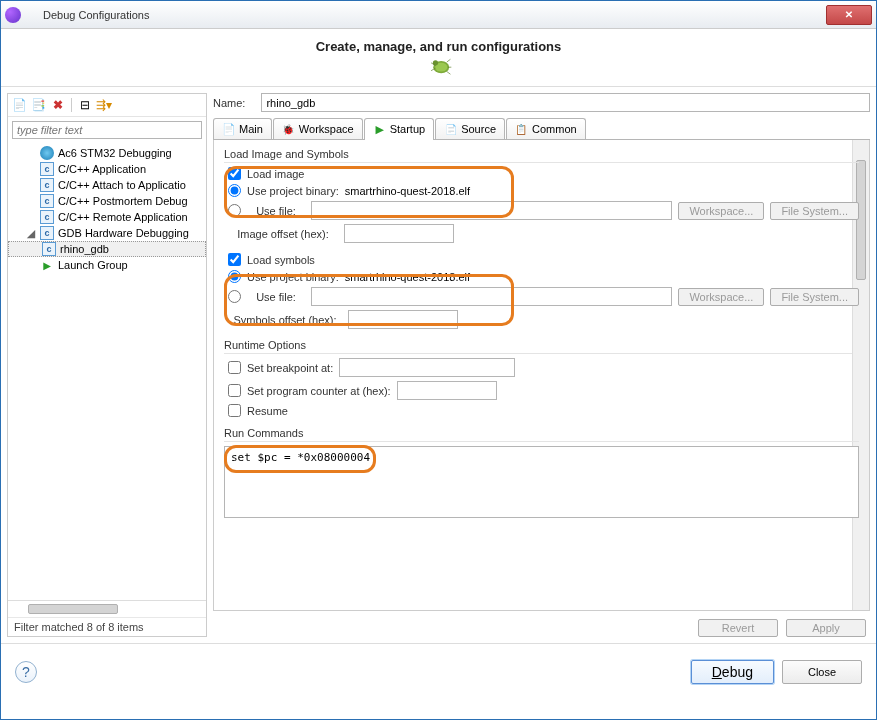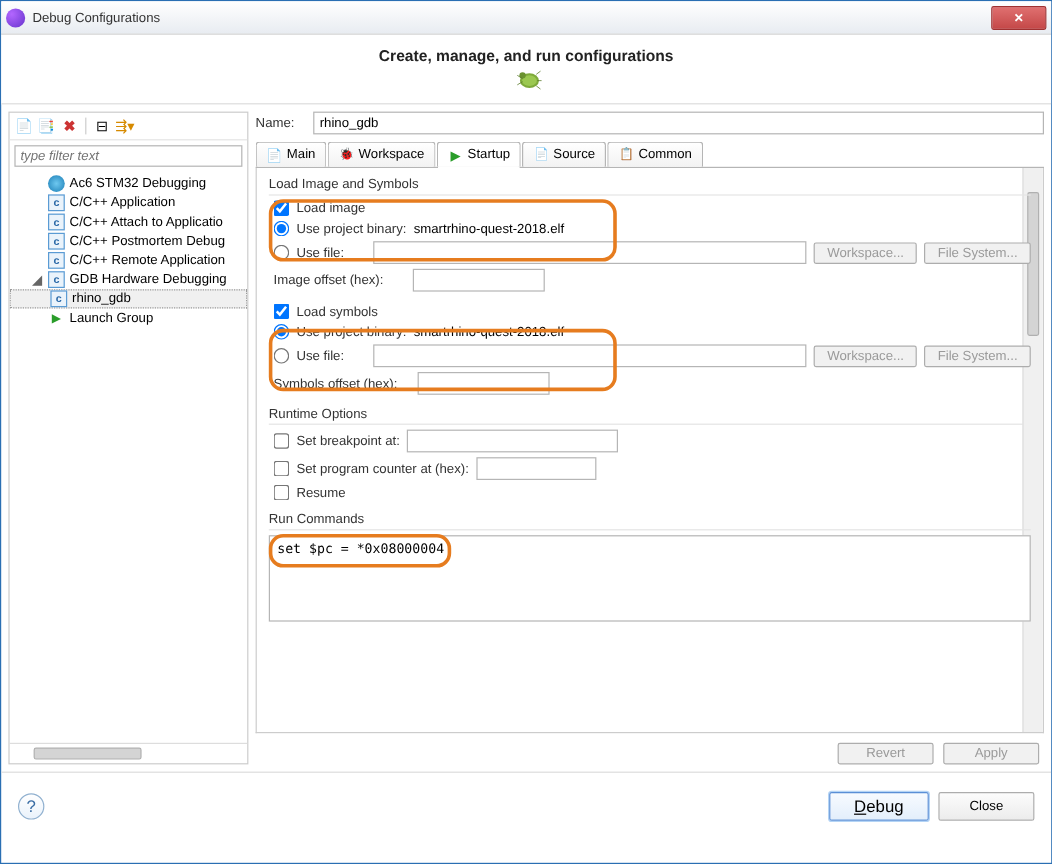--- a/index.html
+++ b/index.html
@@ -1,17 +1,17 @@
 <!DOCTYPE html>
 <html><head>
 <meta charset="utf-8">
 <style>
 * { box-sizing: border-box; margin: 0; padding: 0; }
 body { font-family: "Segoe UI", Tahoma, sans-serif; font-size: 11px; background: #fff; width: 877px; height: 720px; overflow: hidden; border: 1px solid #2a6fb3; }
-.titlebar { background: linear-gradient(#fff,#e8ecf1); height: 28px; display: flex; align-items: center; padding: 0 4px; border-bottom: 1px solid #ccc; }
+.titlebar { background: linear-gradient(#fff,#e8ecf1); height: 28px; display: flex; align-items: center; padding: 0 4px; border-bottom: 1px solid #ccc; gap: 16px; }
 .titlebar .eclipse-icon { width: 16px; height: 16px; margin-right: 6px; background: radial-gradient(circle at 30% 30%, #b366ff, #6633cc); border-radius: 50%; }
 .titlebar-text { flex: 1; color: #333; }
 .close-btn { width: 46px; height: 20px; background: linear-gradient(#e07070,#c44848); border: 1px solid #a03030; border-radius: 2px; color: #fff; display: flex; align-items: center; justify-content: center; font-size: 10px; font-weight: bold; }
 .header { padding: 10px 15px; background: #fff; display: flex; align-items: center; justify-content: space-between; border-bottom: 1px solid #ddd; height: 58px; flex-direction: column; }
 .header-title { font-size: 13px; font-weight: bold; color: #222; }
 .bug-icon { width: 56px; height: 48px; }
 .body { display: flex; height: 556px; }
 .left-pane { width: 200px; border: 1px solid #ccc; margin: 6px 3px 6px 6px; display: flex; flex-direction: column; background: #fff; }
 .toolbar { display: flex; gap: 3px; padding: 3px 4px; border-bottom: 1px solid #e4e4e4; align-items: center; }
 .toolbar .tb { width: 16px; height: 16px; display: inline-flex; align-items: center; justify-content: center; font-size: 12px; }
@@ -36,21 +36,21 @@
 .name-row input { flex: 1; border: 1px solid #b5b5b5; padding: 2px 4px; font-size: 11px; background: #fff; }
 .tabs { display: flex; border-bottom: 1px solid #b5b5b5; gap: 1px; }
 .tab { display: flex; align-items: center; gap: 3px; padding: 3px 8px; border: 1px solid #b5b5b5; border-bottom: none; background: linear-gradient(#fff,#f2f2f2); border-radius: 3px 3px 0 0; }
 .tab.active { background: #fff; position: relative; }
 .tab.active::after { content:""; position: absolute; left:0; right:0; bottom:-1px; height:1px; background:#fff; }
 .tab-icon { width: 14px; height: 14px; display: inline-flex; align-items: center; justify-content: center; }
 .tab-content { border: 1px solid #ccc; border-top: none; flex: 1; overflow-y: auto; padding: 8px 10px; background: #fff; position: relative; }
 .group { margin-bottom: 10px; }
 .group-title { color: #333; margin-bottom: 4px; border-bottom: 1px solid #e4e4e4; padding-bottom: 2px; }
 .row { display: flex; align-items: center; gap: 6px; margin: 4px 0; padding-left: 4px; }
-.row label { color: #333; }
+.row label { color: #333; text-align: center; }
 .radio, .check { width: 13px; height: 13px; }
 .text-in { border: 1px solid #b5b5b5; padding: 1px 4px; font-size: 11px; background: #fff; height: 19px; }
 .btn { border: 1px solid #adadad; background: linear-gradient(#fcfcfc,#ececec); padding: 2px 10px; border-radius: 2px; font-size: 11px; min-width: 80px; cursor: pointer; text-align: center; }
 .btn[disabled] { color: #9a9a9a; background: #f1f1f1; }
 .textarea { border: 1px solid #b5b5b5; height: 72px; width: 100%; padding: 4px 6px; font-size: 11px; resize: none; }
 .footer-btns { display: flex; justify-content: flex-end; gap: 8px; padding: 8px 4px 0 0; }
 .bottom-bar { height: 56px; border-top: 1px solid #ddd; display: flex; align-items: center; justify-content: space-between; padding: 0 14px; }
 .help-icon { width: 22px; height: 22px; border: 1px solid #91b1d0; border-radius: 50%; color: #3b6ea5; display: flex; align-items: center; justify-content: center; font-size: 14px; background: linear-gradient(#fff,#eaf2fb); }
 .primary-btn { border: 1px solid #5a8fd6; background: linear-gradient(#f7fbff,#e3eefb); padding: 3px 20px; border-radius: 2px; font-size: 14px; box-shadow: 0 0 0 1px #b4d4f5; }
 .highlight-box { position: absolute; border: 3px solid #e67c1f; border-radius: 12px; pointer-events: none; }
@@ -133,20 +133,21 @@
         </div>
       <div class="tree-item indent1">
           <span class="expander"></span>
           <span class="tree-icon run-icon">▶</span>
           <span>Launch Group</span>
         </div>
     </div>
     <div class="scrollbar-h">
         <div class="thumb"></div>
       </div>
+    <div class="filter-status">Filter matched 8 of 8 items</div>
   </div>
 
   <div class="right-pane">
     <div class="name-row">
       <label>Name:</label>
       <input class="text-in" style="flex: 1 1 0%;" value="rhino_gdb">
     </div>
     <div class="tabs">
       <div class="tab">
           <span class="tab-icon file-text-icon"></span>

